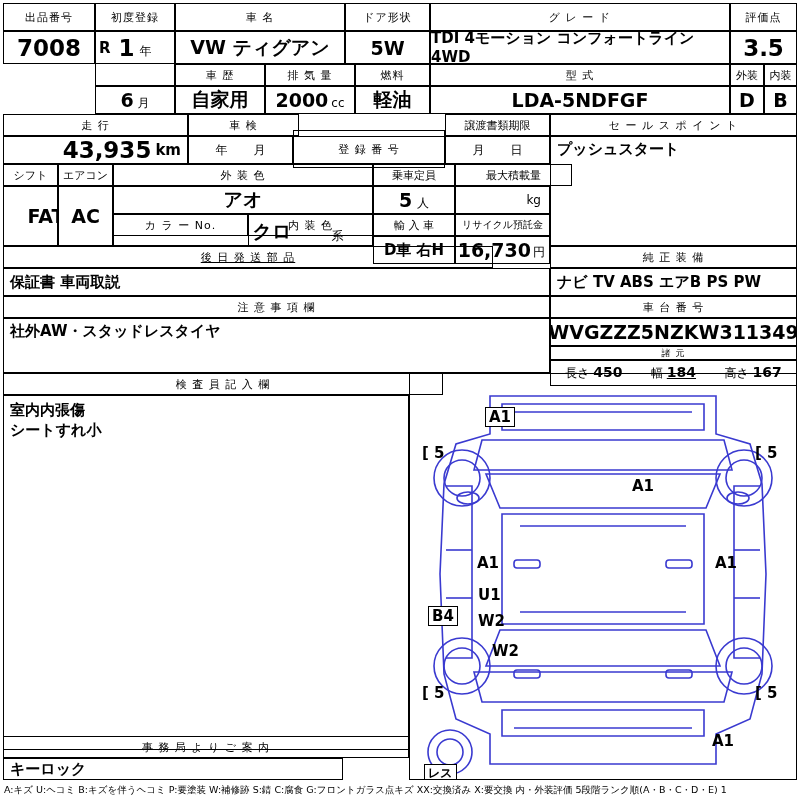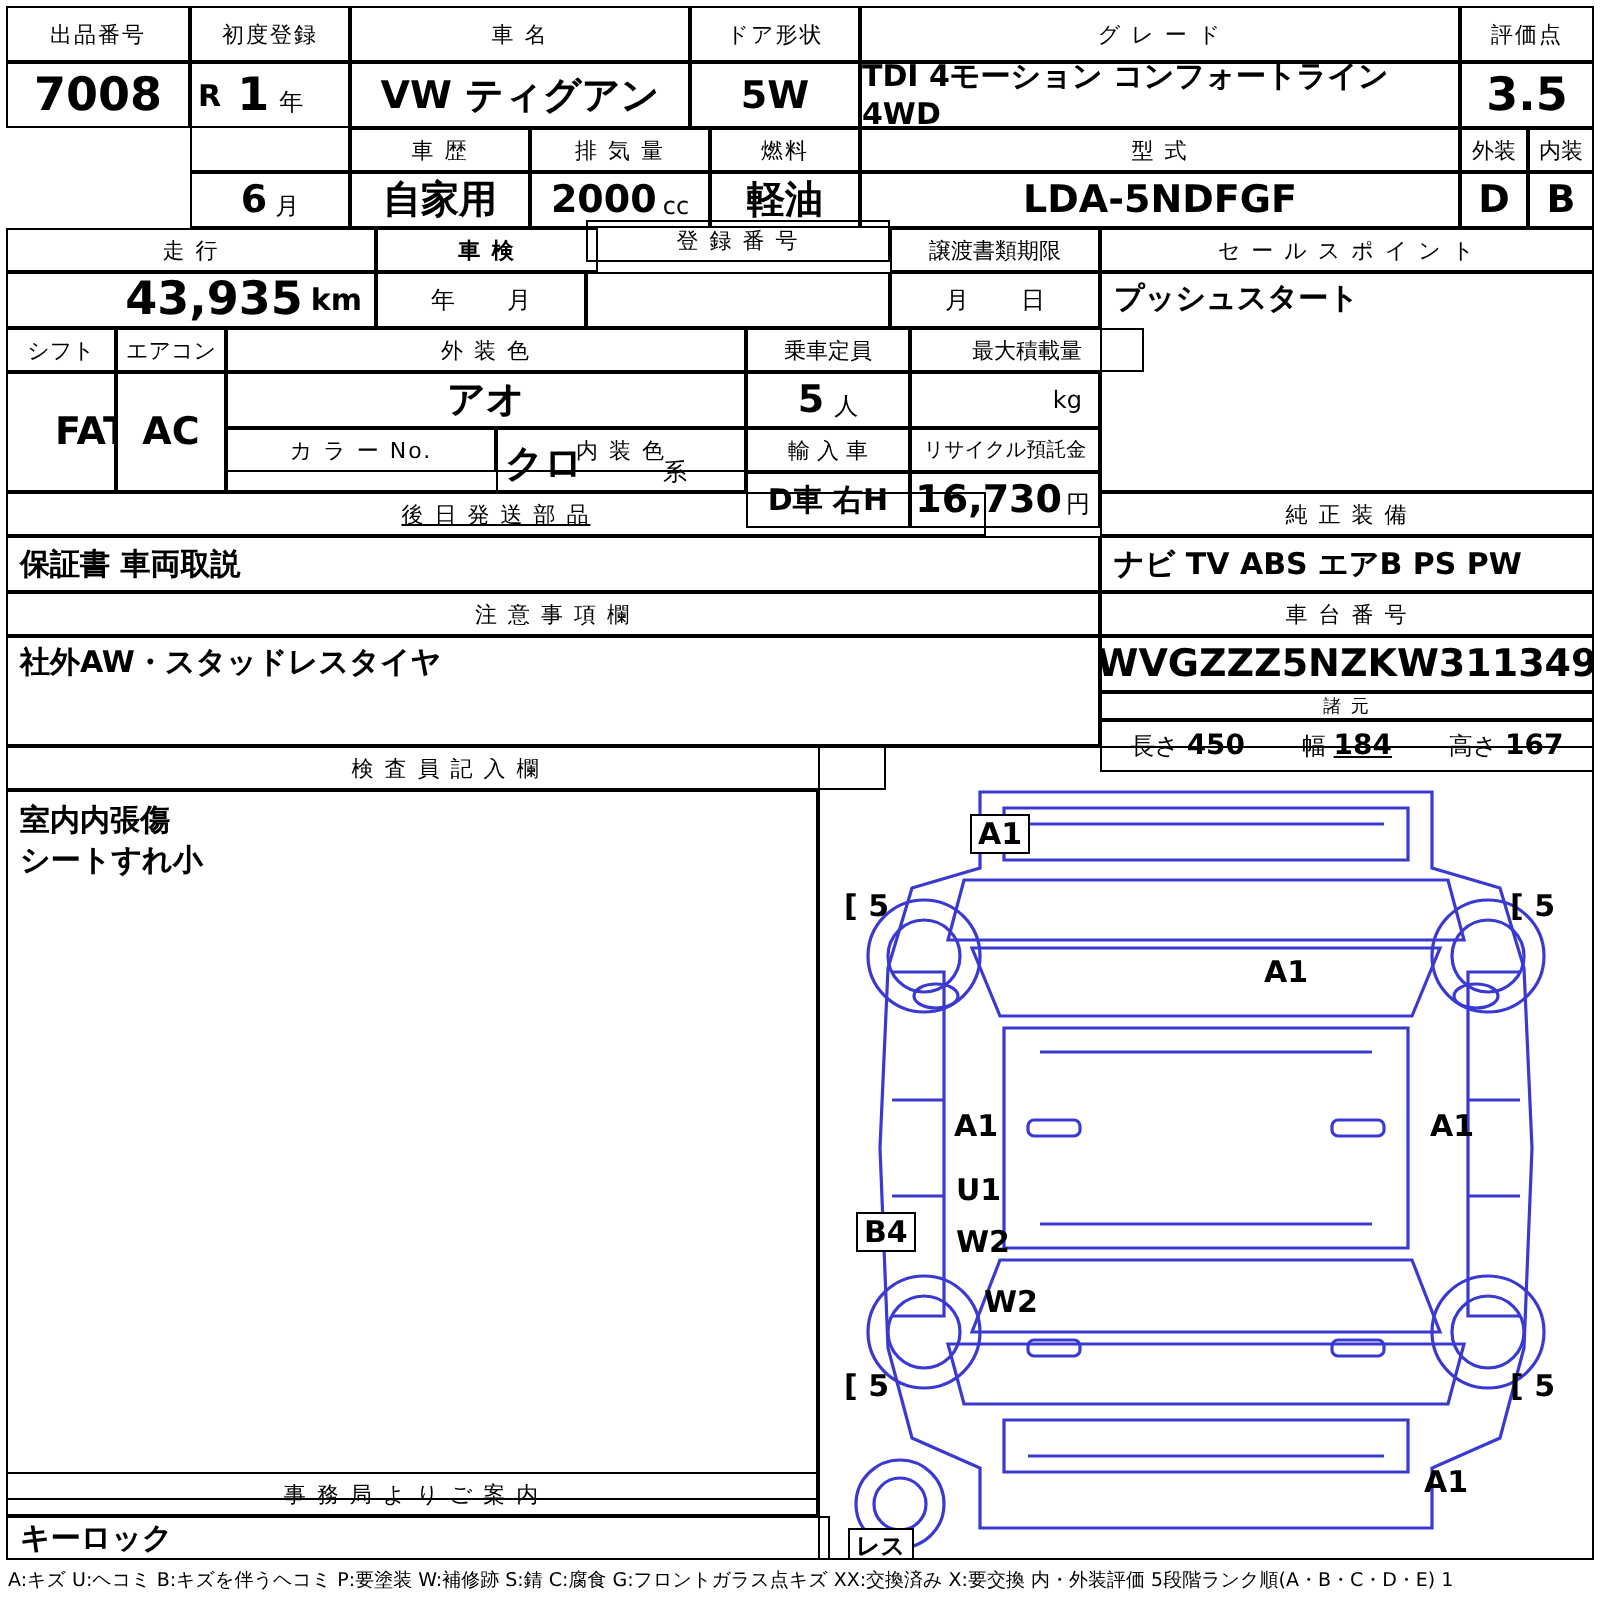--- a/index.html
+++ b/index.html
@@ -133,31 +133,31 @@
   <div class="bx" style="left:3px;top:114px;width:185px;height:22px;">
     <div class="lbl">走 行</div>
   </div>
   <div class="bx" style="left:3px;top:136px;width:185px;height:28px;padding-left:36px;">
     <div style="display:flex;align-items:center;justify-content:flex-end;height:100%;padding-right:6px;">
       <span class="big" style="font-weight:bold;">43,935</span>
       <span class="sm" style="margin-left:4px;font-weight:bold;">km</span>
     </div>
   </div>
 
-  <div class="bx" style="left:188px;top:114px;width:111px;height:22px;font-weight:bold;">
+  <div class="bx" style="left:188px;top:114px;width:111px;height:22px;">
     <div class="lbl">車 検</div>
   </div>
   <div class="bx" style="left:188px;top:136px;width:105px;height:28px;">
     <div style="display:flex;align-items:center;justify-content:center;height:100%;font-size:12px;">
       <span>年</span>
       <span style="margin-left:26px;">月</span>
     </div>
   </div>
 
-  <div class="bx" style="left:293px;top:110px;width:152px;height:21px;">
+  <div class="bx" style="left:293px;top:130px;width:152px;height:38px;">
     <div class="lbl">登 録 番 号</div>
   </div>
   <div class="bx" style="left:293px;top:136px;width:152px;height:28px;"></div>
 
   <div class="bx" style="left:445px;top:114px;width:105px;height:22px;">
     <div class="lbl" style="letter-spacing:0;">譲渡書類期限</div>
   </div>
   <div class="bx" style="left:445px;top:136px;width:105px;height:28px;">
     <div style="display:flex;align-items:center;justify-content:center;height:100%;font-size:12px;">
       <span>月</span>
@@ -289,21 +289,21 @@
     <div style="padding:4px 0 0 6px;font-size:15px;font-weight:bold;line-height:20px;">
       <div>室内内張傷</div>
       <div>シートすれ小</div>
     </div>
   </div>
 
   <div class="bx" style="left:3px;top:750px;width:406px;height:0px;border:none;"></div>
   <div class="bx" style="left:3px;top:736px;width:406px;height:22px;">
     <div class="lbl">事 務 局 よ り ご 案 内</div>
   </div>
-  <div class="bx" style="left:3px;top:758px;width:412px;height:22px;">
+  <div class="bx" style="left:3px;top:758px;width:340px;height:22px;">
     <div class="valL sm">キーロック</div>
   </div>
 
   <div class="bx" style="left:409px;top:373px;width:388px;height:407px;">
     <div class="diagbox" style="left:0;top:0;width:386px;height:405px;">
       <svg width="386" height="405" viewBox="0 0 386 405">
         <g fill="none" stroke="#3a3ad0" stroke-width="1.6">
 
           <path d="M80 22 L306 22 L306 60 L340 70 L352 110 L356 200 L352 300 L340 345 L306 360 L306 390 L80 390 L80 360 L46 345 L34 300 L30 200 L34 110 L46 70 L80 60 Z"></path>
 

